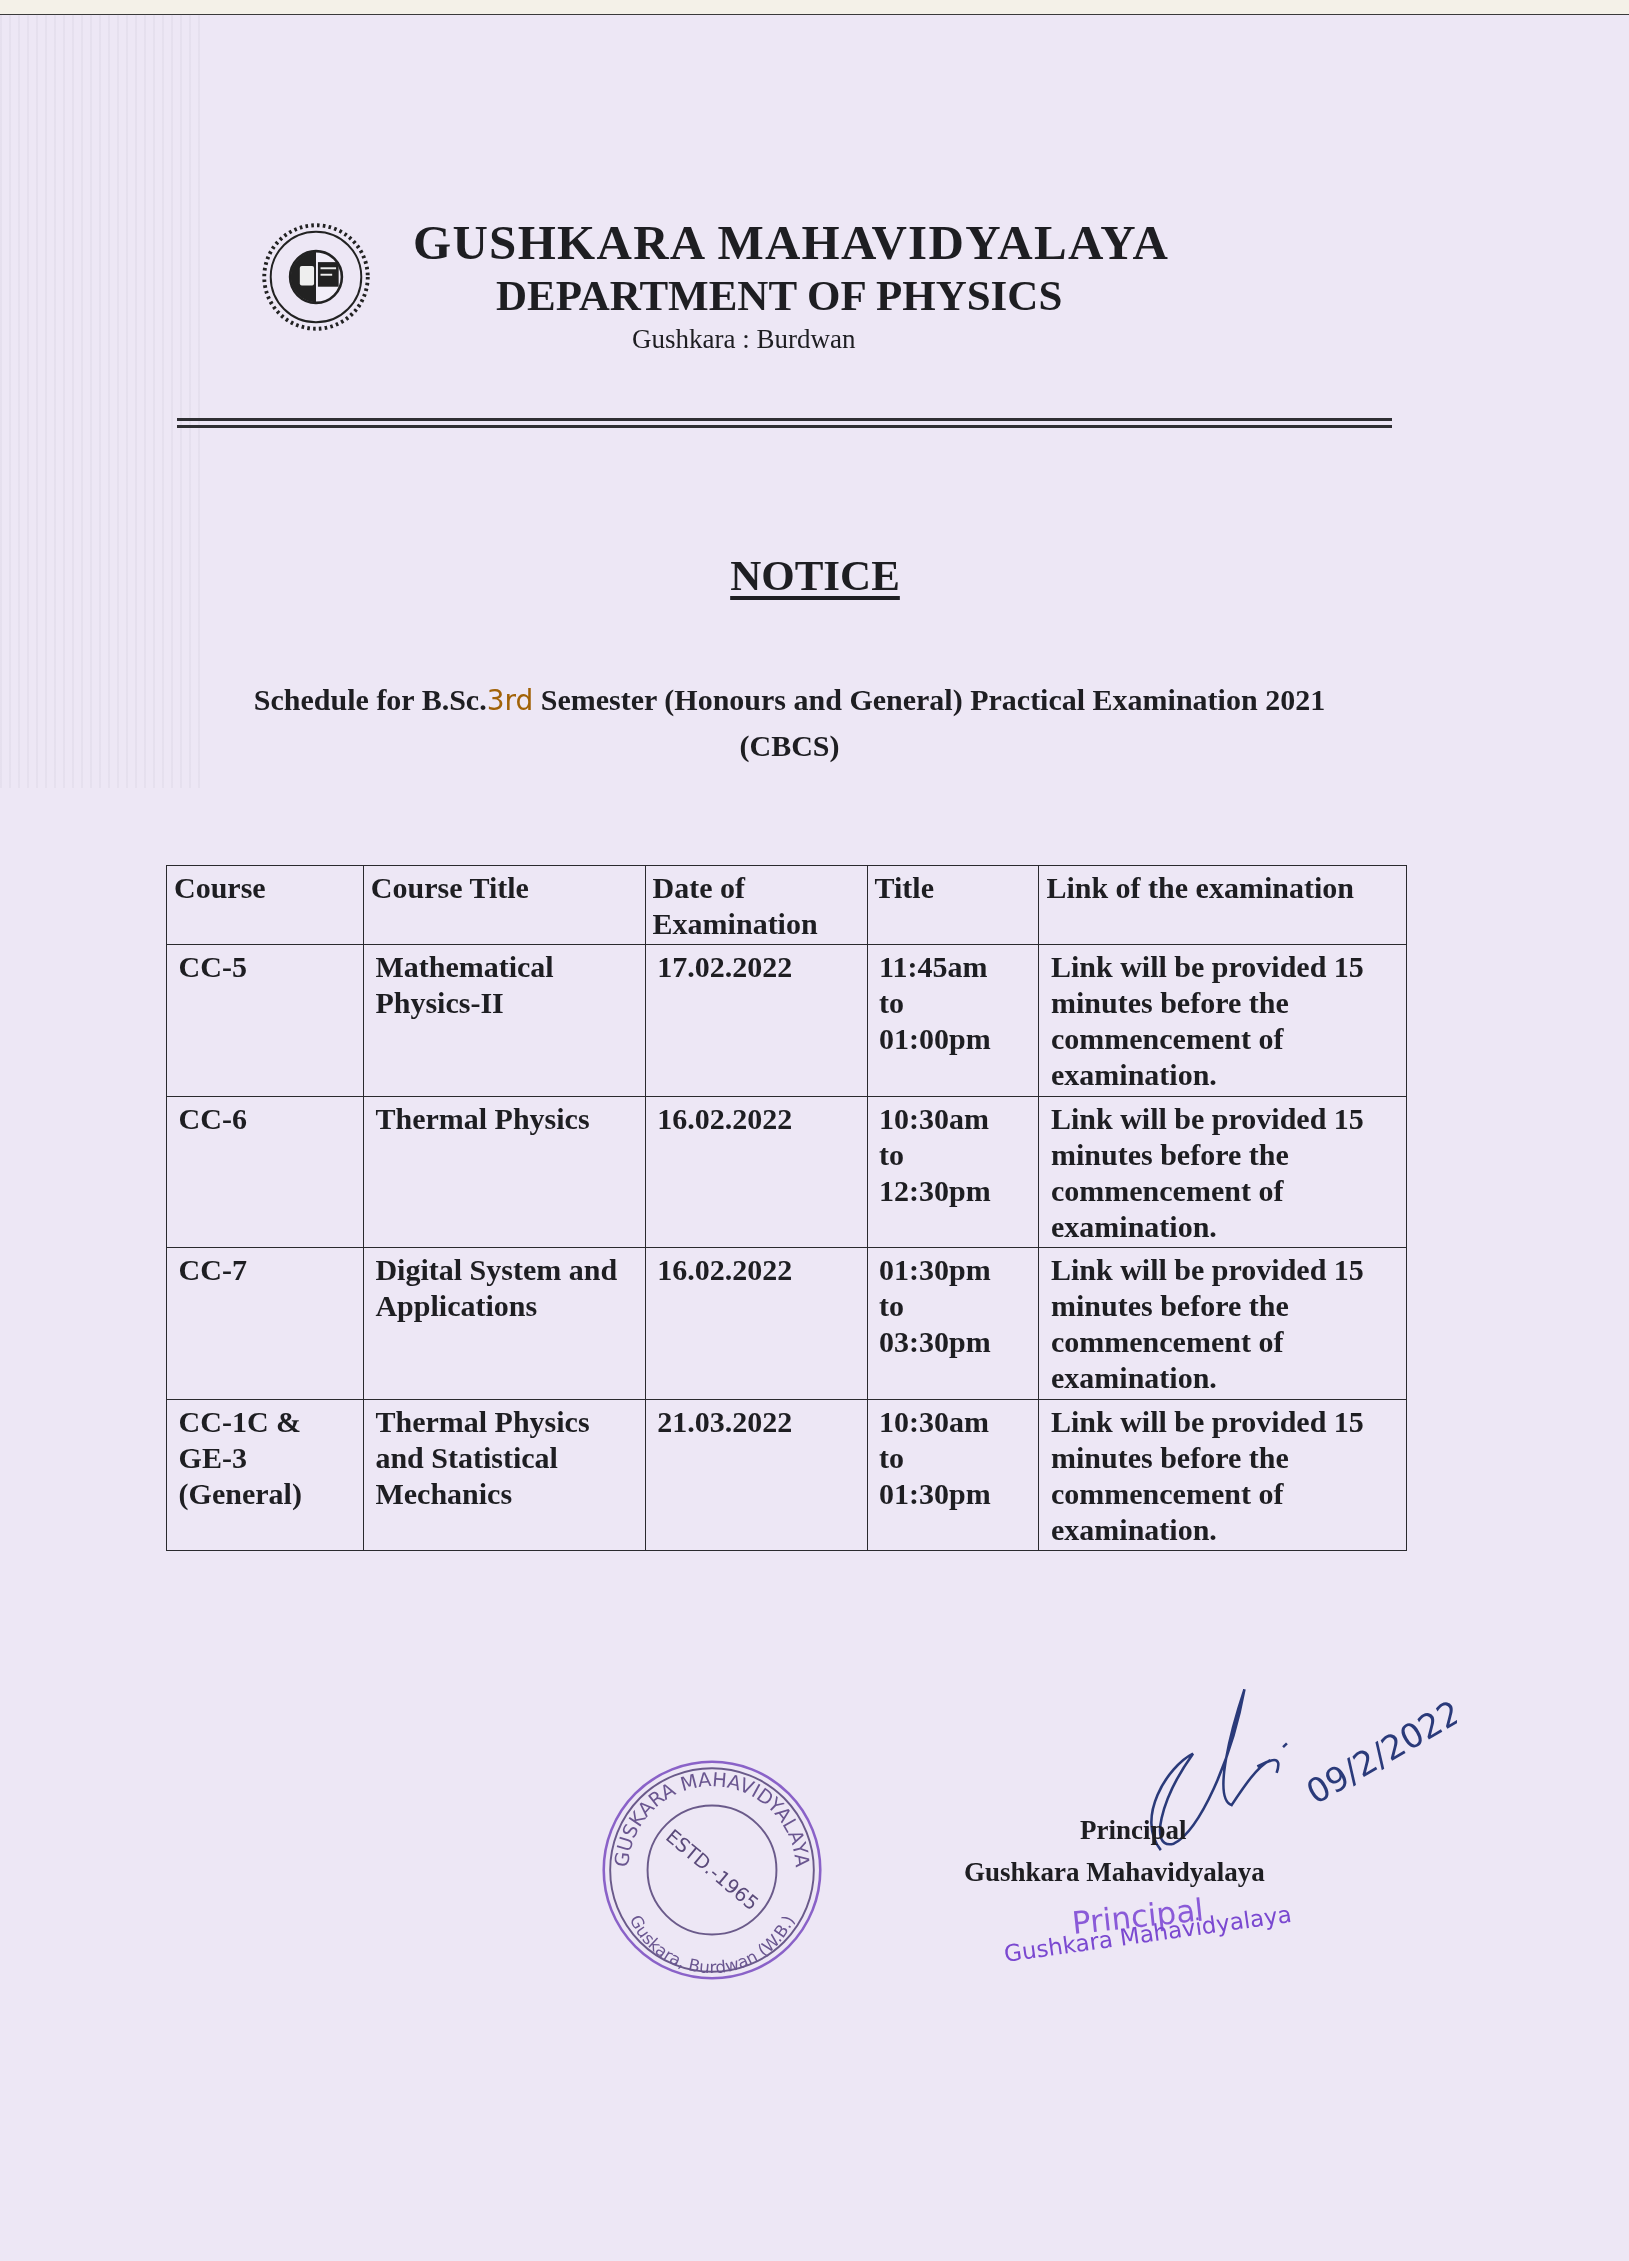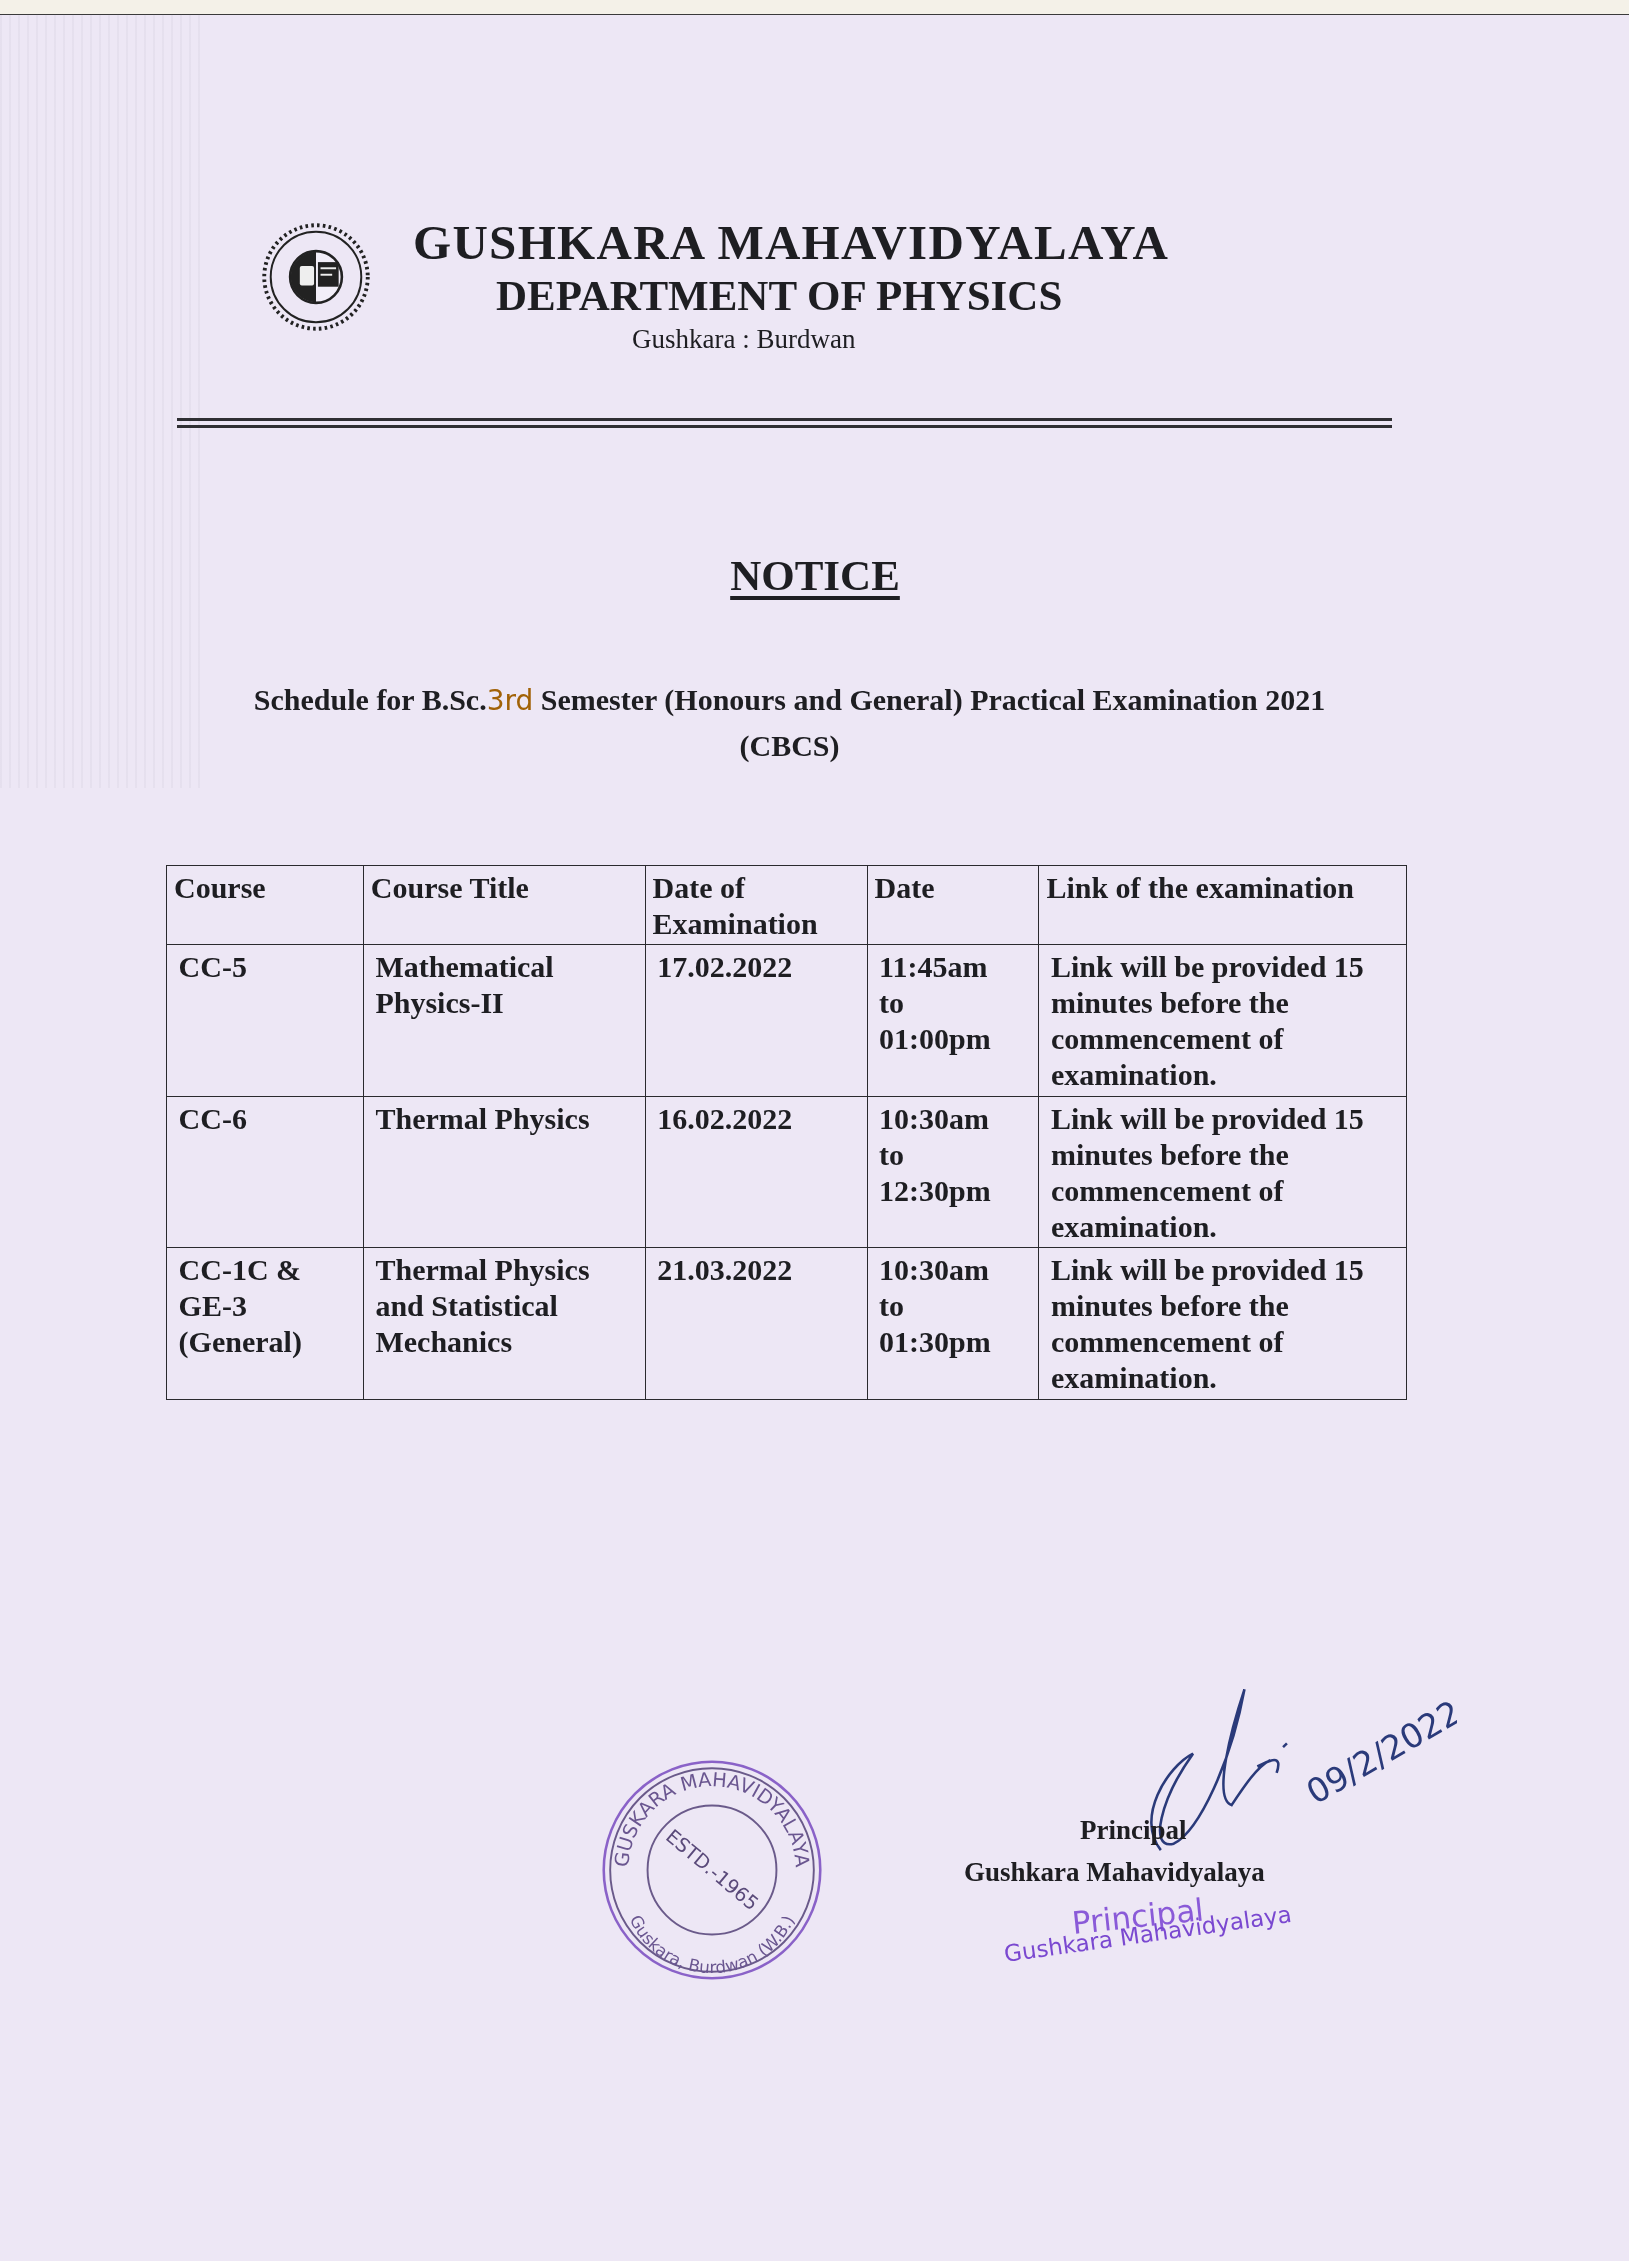--- a/index.html
+++ b/index.html
@@ -125,21 +125,21 @@
       <col class="c2">
       <col class="c3">
       <col class="c4">
       <col class="c5">
     </colgroup>
   <thead>
     <tr>
       <th>Course</th>
       <th>Course Title</th>
       <th>Date of Examination</th>
-      <th>Date</th>
+      <th>Title</th>
       <th>Link of the examination</th>
     </tr>
   </thead>
   <tbody>
     <tr>
       <td>CC-5</td>
       <td>Mathematical Physics-II</td>
       <td>17.02.2022</td>
       <td>
         <span class="cell-line">11:45am</span>
@@ -149,20 +149,31 @@
       <td>Link will be provided 15 minutes before the commencement of examination.</td>
     </tr>
     <tr>
       <td>CC-6</td>
       <td>Thermal Physics</td>
       <td>16.02.2022</td>
       <td>
         <span class="cell-line">10:30am</span>
         <span class="cell-line">to</span>
         <span class="cell-line">12:30pm</span>
+      </td>
+      <td>Link will be provided 15 minutes before the commencement of examination.</td>
+    </tr>
+    <tr>
+      <td>CC-7</td>
+      <td>Digital System and Applications</td>
+      <td>16.02.2022</td>
+      <td>
+        <span class="cell-line">01:30pm</span>
+        <span class="cell-line">to</span>
+        <span class="cell-line">03:30pm</span>
       </td>
       <td>Link will be provided 15 minutes before the commencement of examination.</td>
     </tr>
     <tr>
       <td>CC-1C &amp; GE-3 (General)</td>
       <td>Thermal Physics and Statistical Mechanics</td>
       <td>21.03.2022</td>
       <td>
         <span class="cell-line">10:30am</span>
         <span class="cell-line">to</span>

